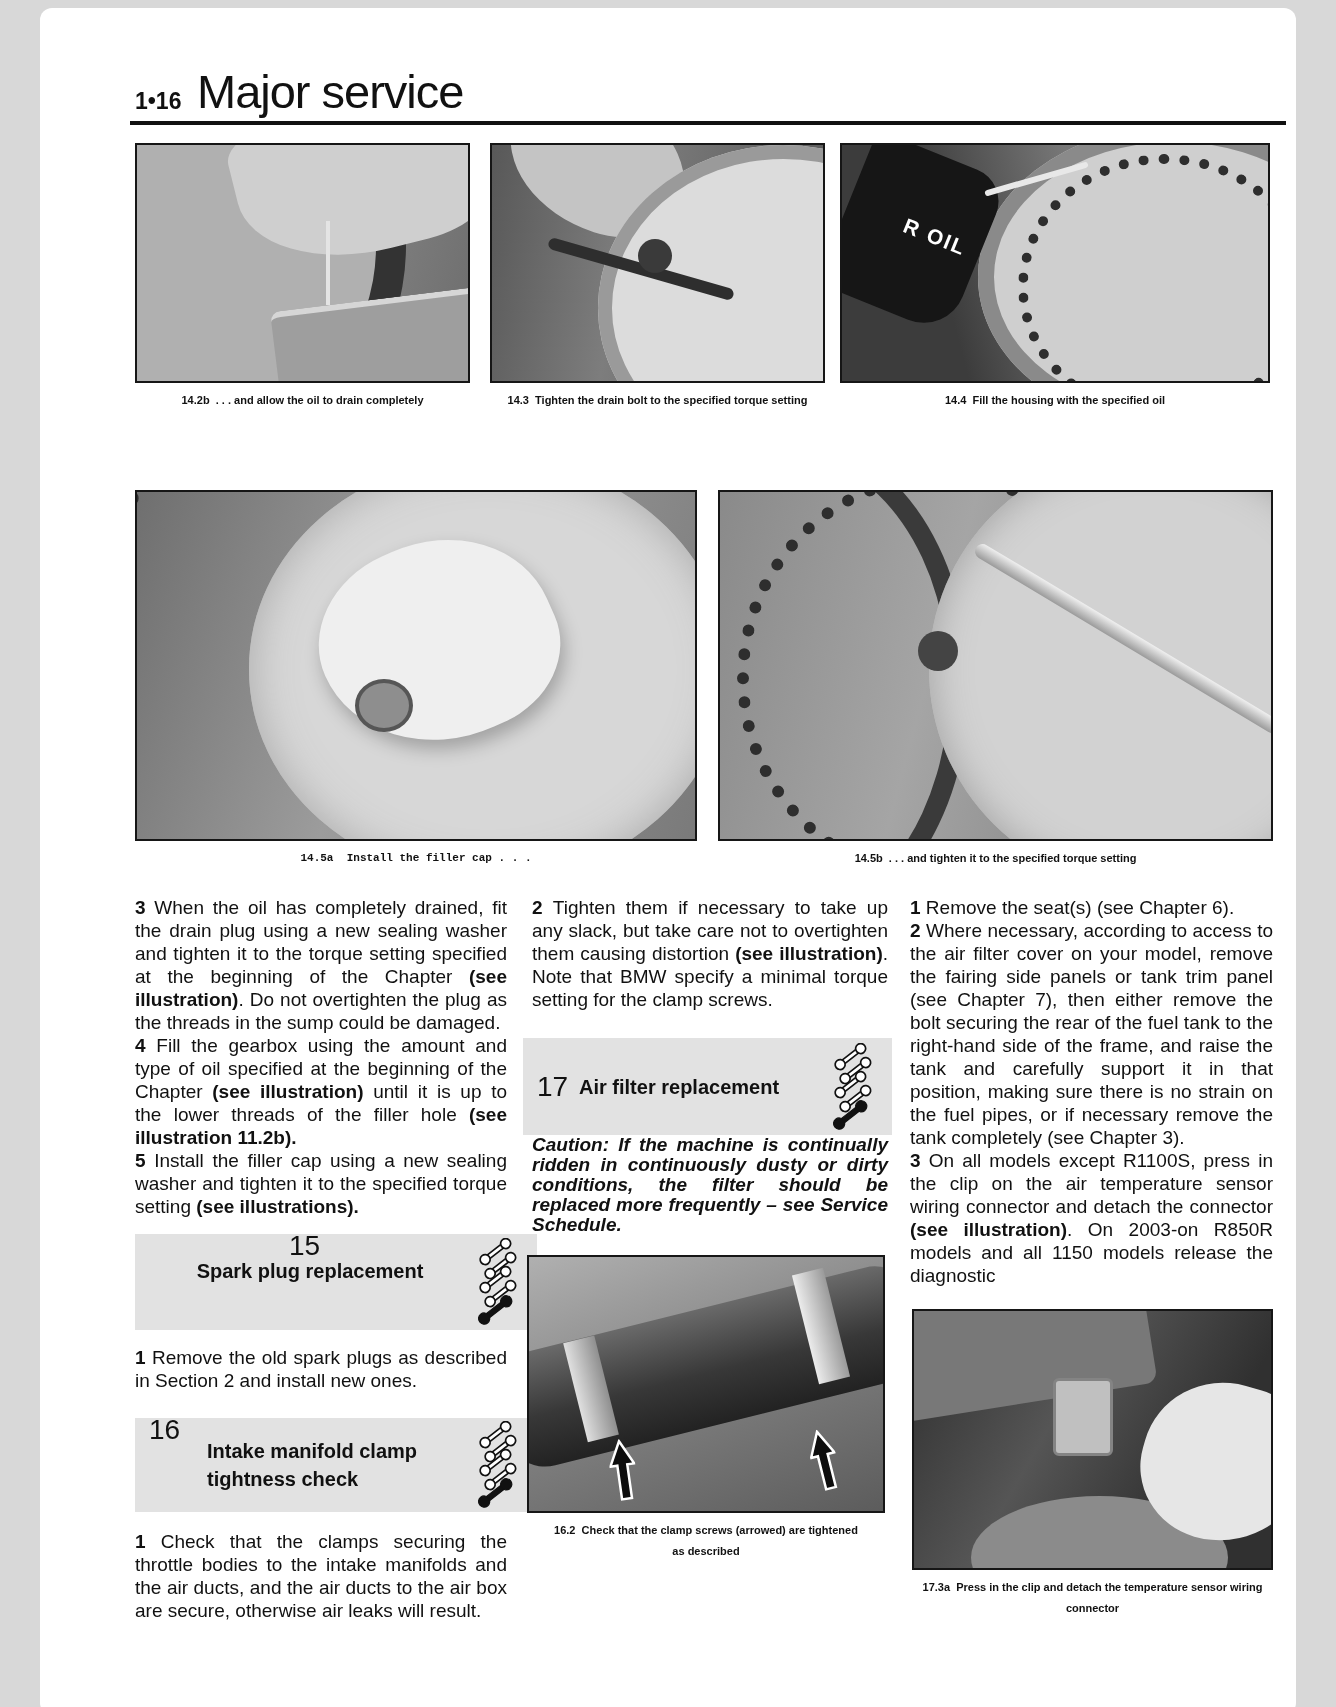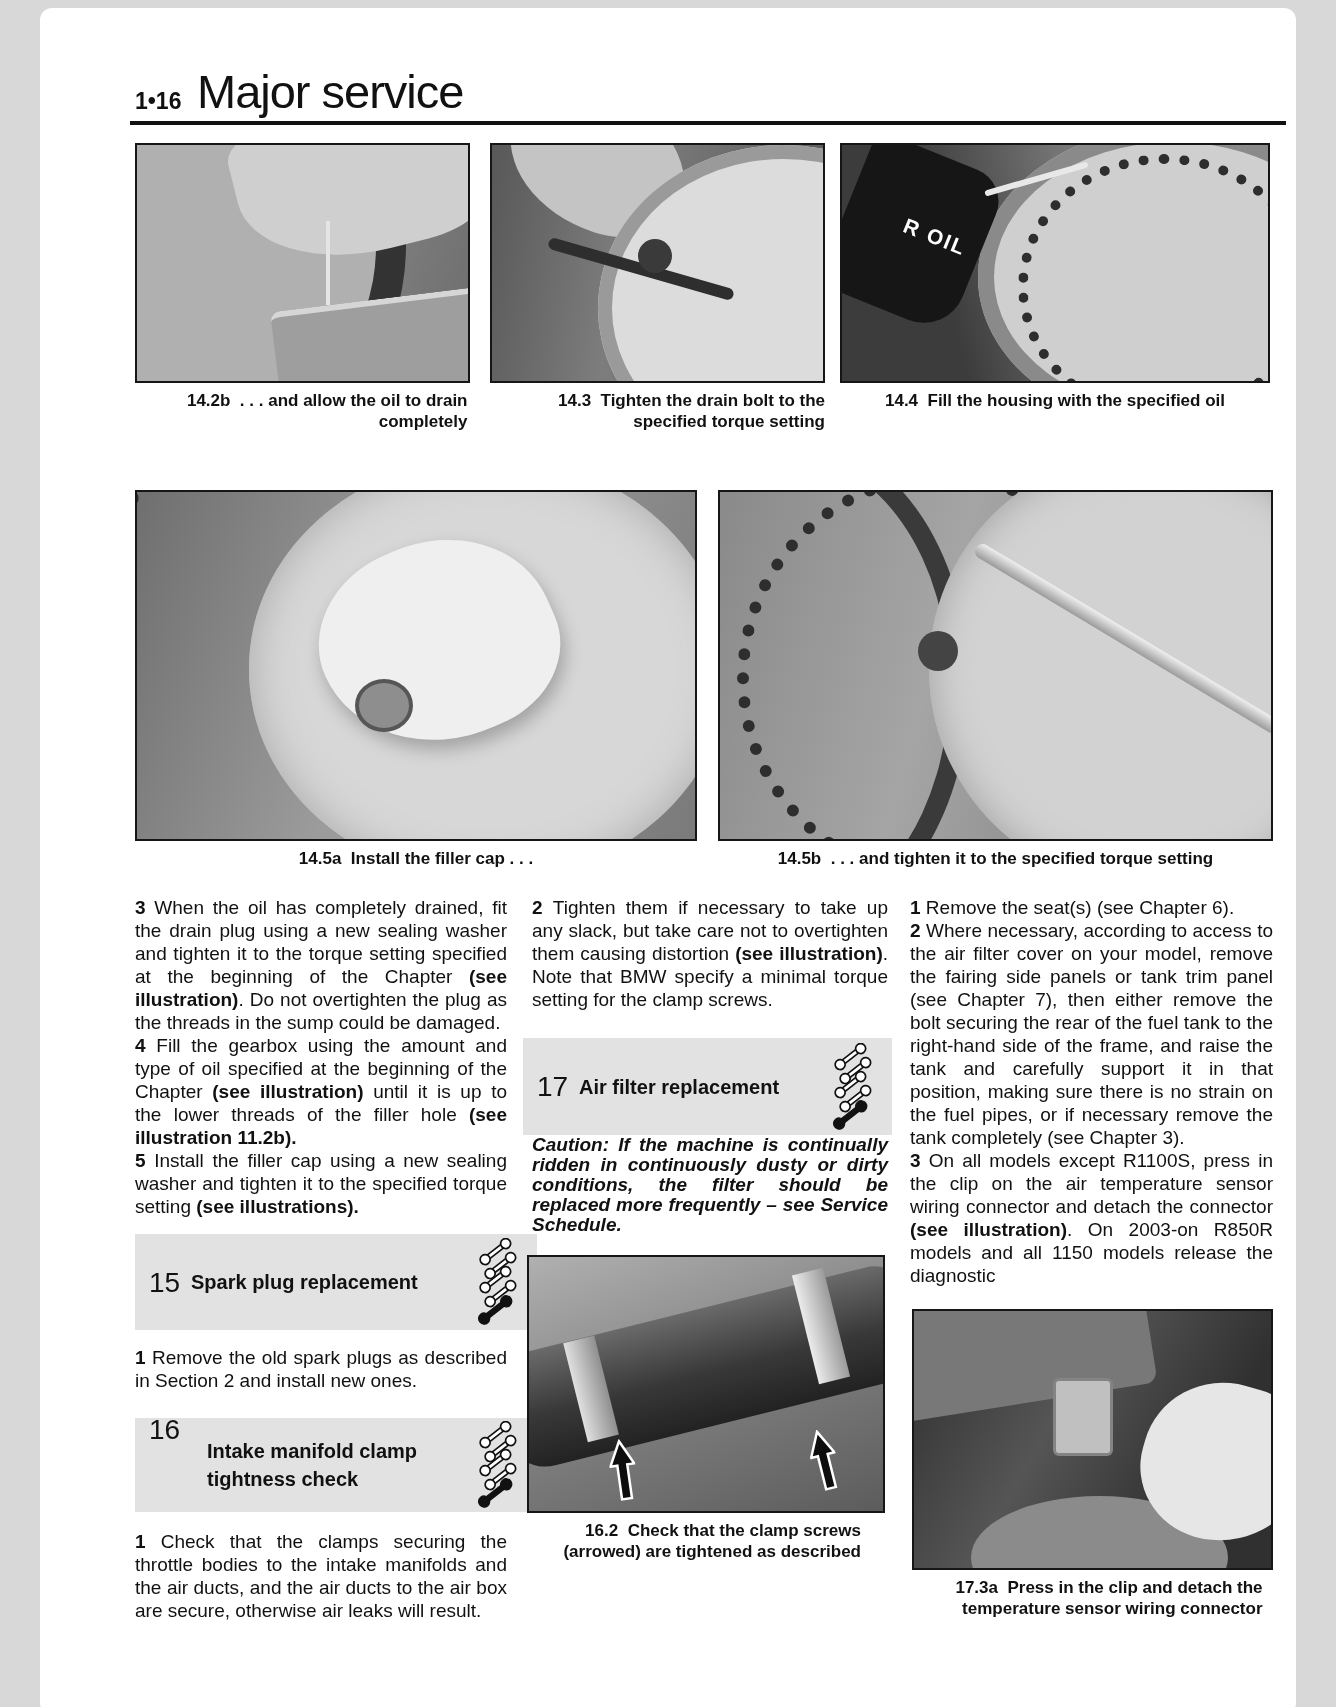--- a/index.html
+++ b/index.html
@@ -10,27 +10,27 @@
   
   .pagenum{position:absolute;left:95px;top:80px;font-size:23px;font-weight:bold;}
   .ptitle{position:absolute;left:157px;top:56px;font-size:47px;font-weight:400;letter-spacing:-1px;}
   .rule{position:absolute;left:90px;top:113px;width:1156px;height:4px;background:#111;}
 
   
   .fig{display:flex;flex-direction:column;align-items:center;}
   .fig.abs{position:absolute;}
   .photo{position:relative;overflow:hidden;width:100%;box-sizing:border-box;
          border:2px solid #161616;background:#8d8d8d;}
-  .cap{font-weight:bold;font-size:17px;line-height:21px;text-align:right;margin-top:7px;}
+  .cap{font-weight:bold;font-size:11px;line-height:21px;text-align:center;margin-top:7px;}
   .a{position:absolute;display:block;}
 
   #fig-142b{left:95px;top:135px;width:335px;}
   #fig-143 {left:450px;top:135px;width:335px;}
   #fig-144 {left:800px;top:135px;width:430px;}
-  #fig-145a{left:95px;top:482px;width:562px;}
+  #fig-145a{left:95px;top:482px;width:562px;font-family:Liberation Mono, monospace;}
   #fig-145b{left:678px;top:482px;width:555px;}
   .ph240{height:240px;} .ph351{height:351px;}
   #fig-162{width:358px;margin:20px 0 0 -5px;}
   #fig-162 .photo{height:258px;}
   #fig-173a{width:361px;margin:22px 0 0 2px;}
   #fig-173a .photo{height:261px;}
   #fig-142b .cap{max-width:330px;}
   #fig-143 .cap{max-width:378px;}
   #fig-162 .cap{max-width:310px;}
   #fig-173a .cap{max-width:340px;}
@@ -43,21 +43,21 @@
   .col p{margin:0;}
 
   
   .secbox{background:#e2e2e2;display:flex;align-items:center;position:relative;
           padding:0 66px 0 14px;box-sizing:border-box;text-align:left;}
   .secbox .num{font-size:28px;font-weight:normal;width:42px;flex:none;align-self:flex-start;
                padding-top:0;}
   .secbox.one .num{align-self:center;}
   .secbox .stitle{font-size:20px;font-weight:bold;line-height:28px;}
   .wricon{position:absolute;right:10px;top:50%;transform:translateY(-50%);}
-  #box15{width:402px;height:96px;margin:16px 0 16px 0;}
+  #box15{width:402px;height:96px;margin:16px 0 16px 0;flex-direction:column;}
   #box16{width:402px;height:94px;margin:26px 0 18px 0;gap:16px;}
   #box17{width:369px;height:97px;margin:27px 0 0 -9px;}
 
   .caution{font-weight:bold;font-style:italic;margin-top:22px;line-height:20px;}
 
   
   .oil-label{position:absolute;left:14%;top:34%;color:#fff;font-weight:bold;font-size:21px;
              letter-spacing:2px;transform:rotate(22deg);font-style:normal;}
   .arrow{position:absolute;}
 </style>

